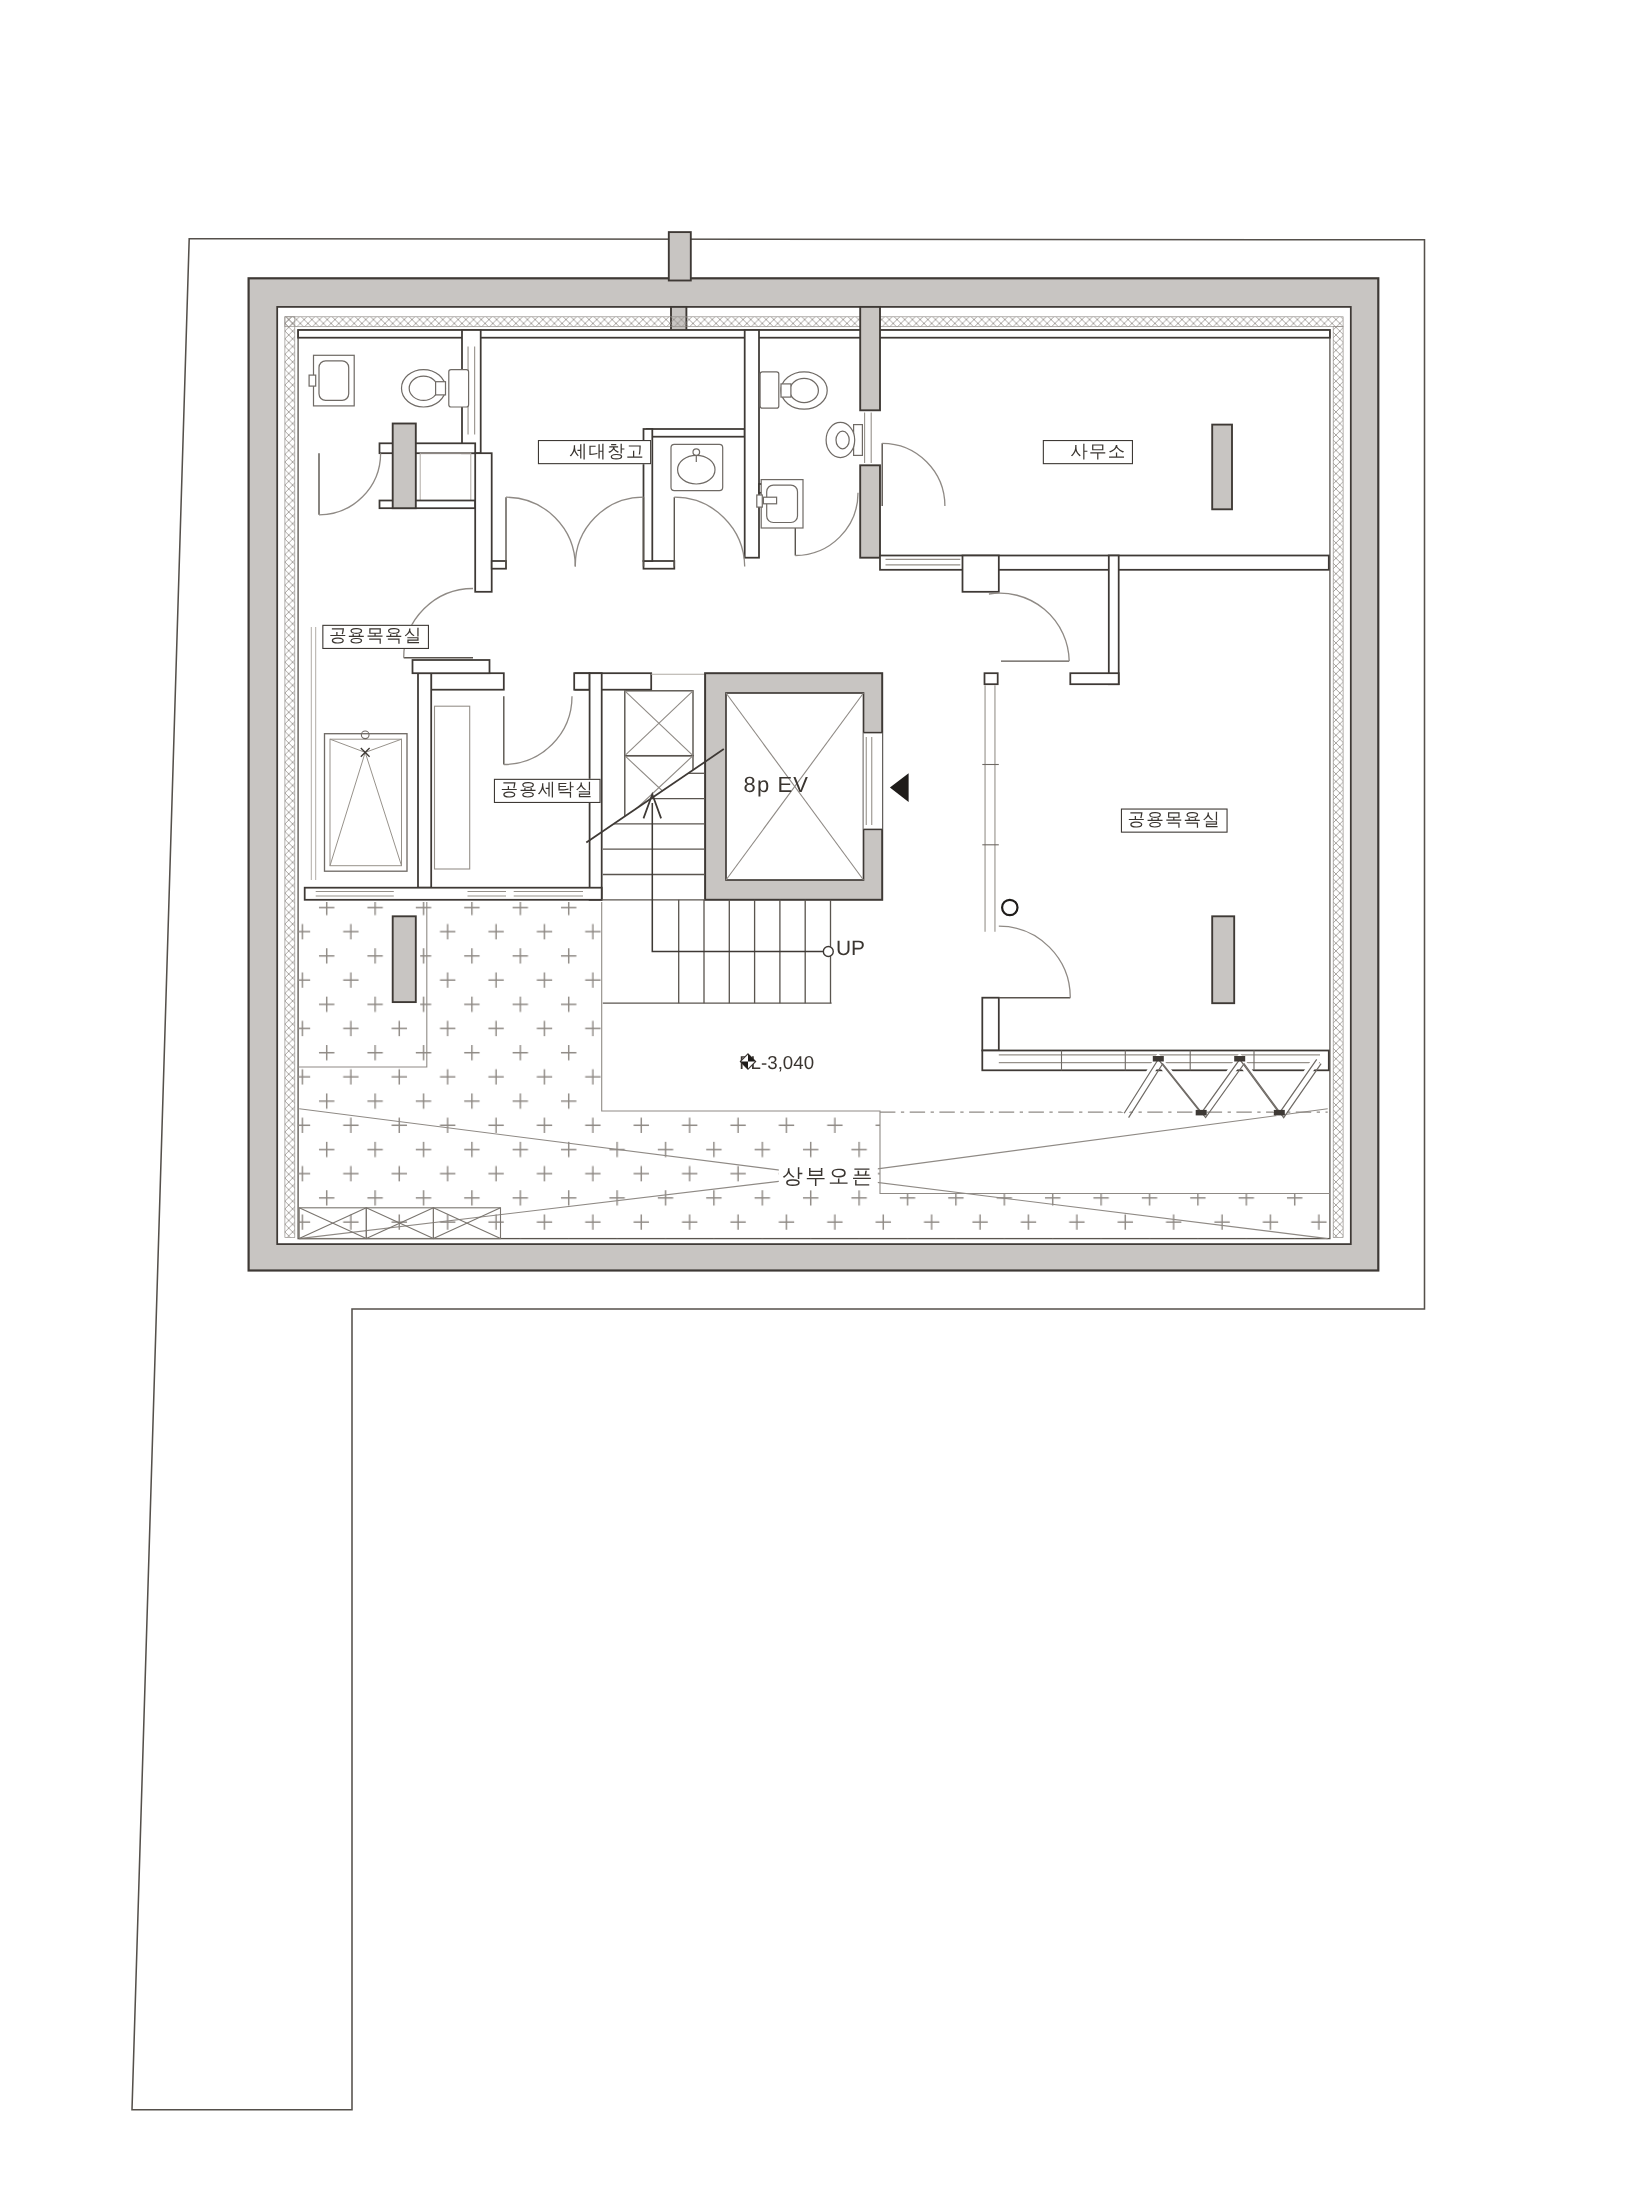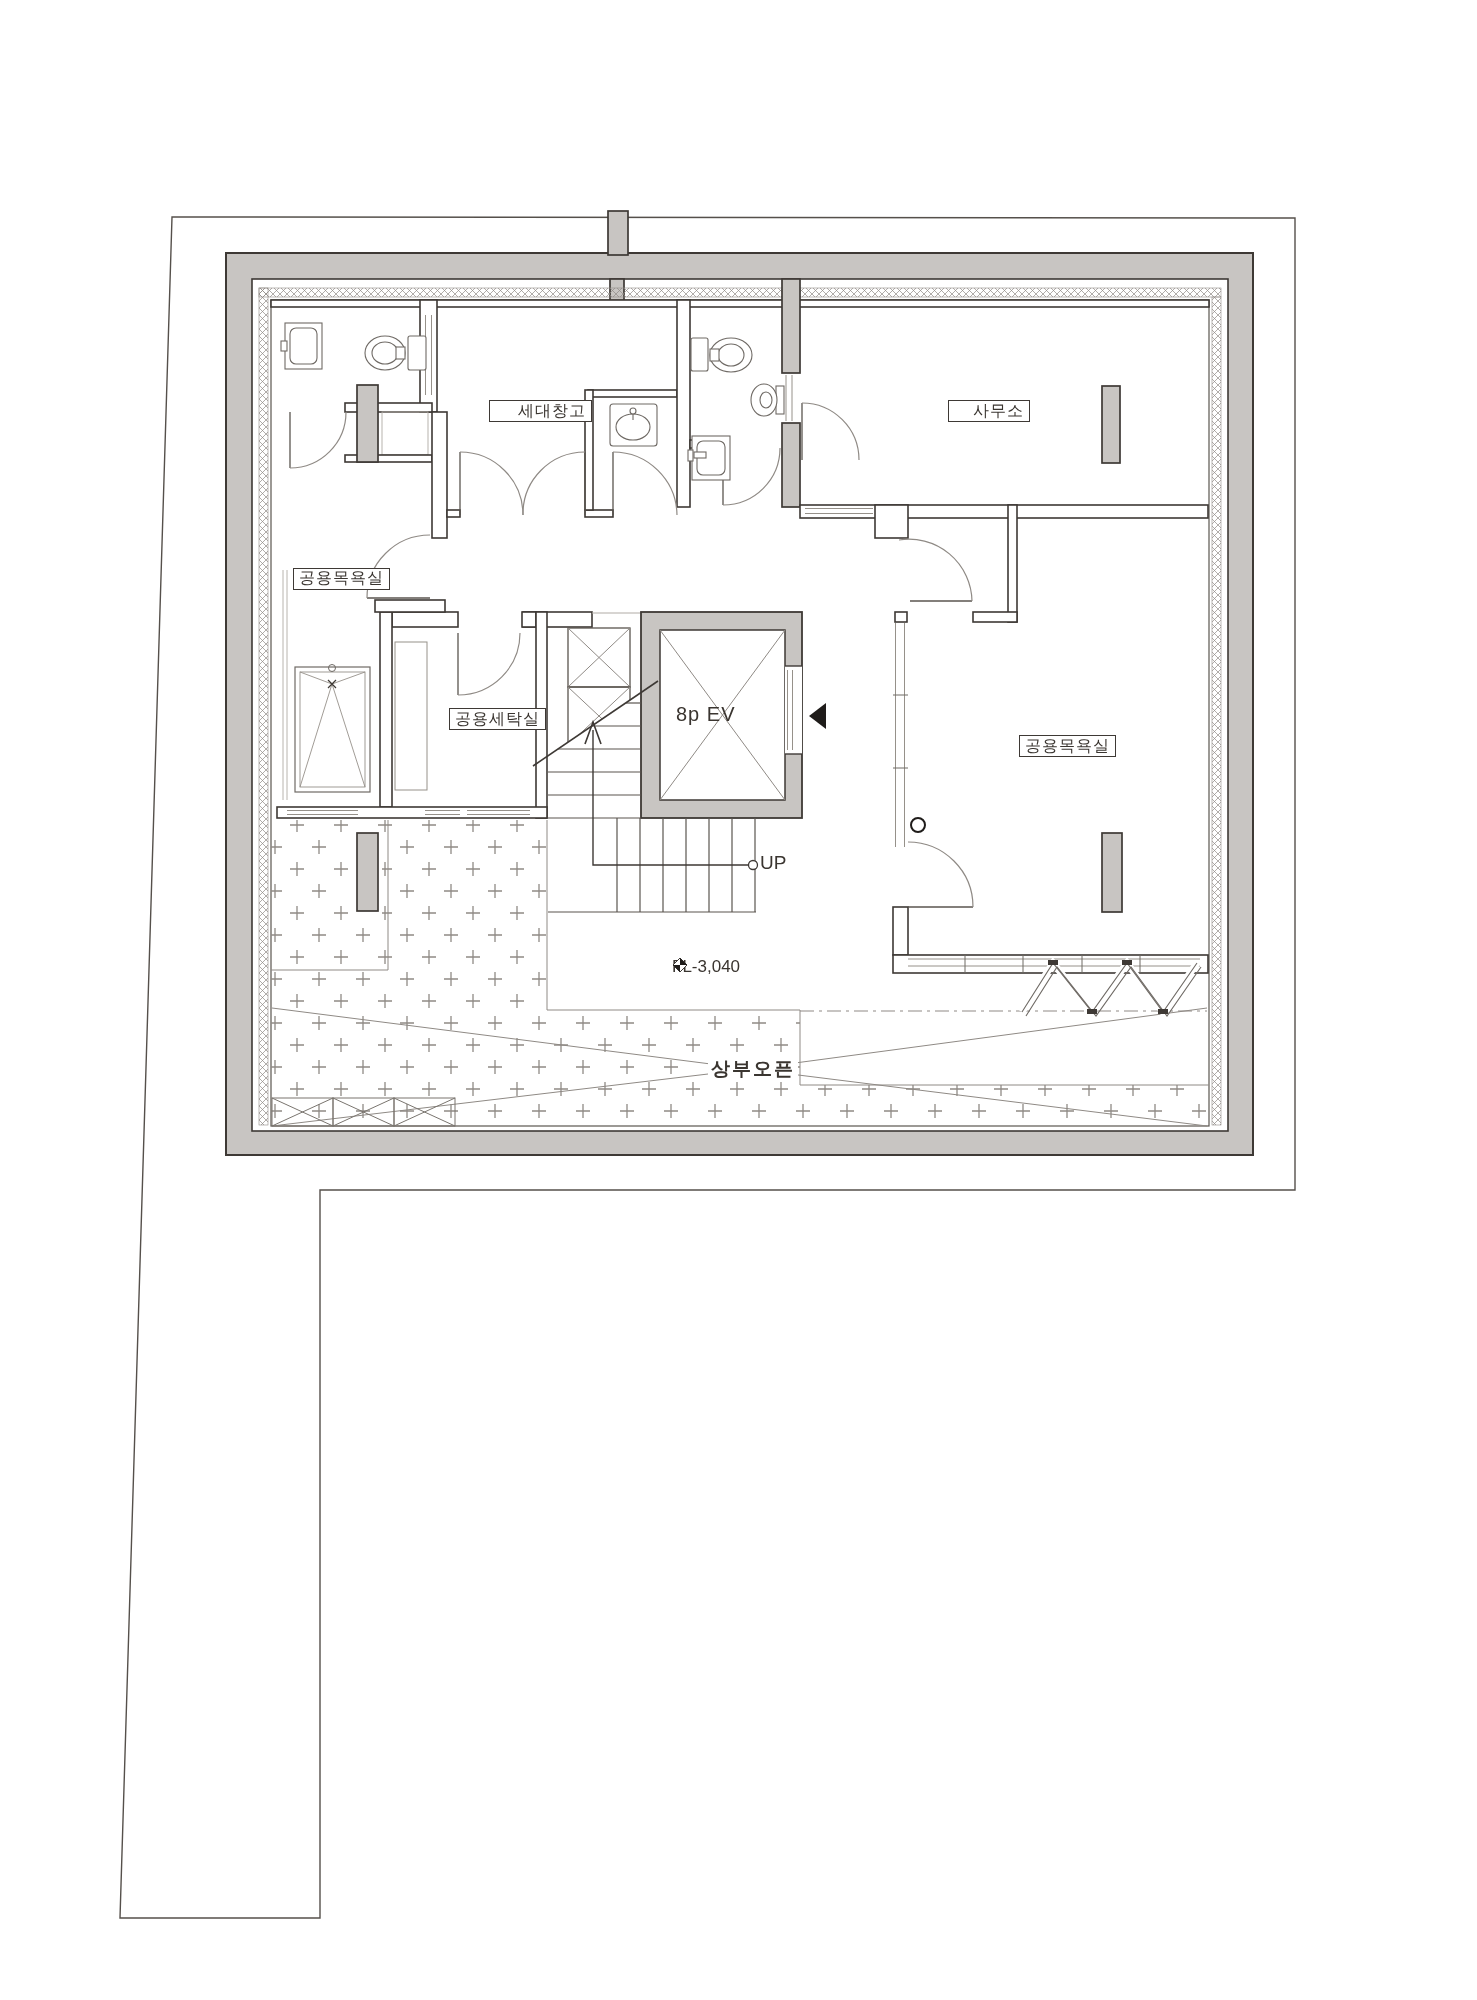--- a/index.html
+++ b/index.html
@@ -9,21 +9,21 @@
   .ln{fill:none;stroke-linecap:butt;}
   .wall{fill:#ffffff;stroke:#3e3935;stroke-width:1.6;}
   .gray{fill:#c8c5c2;stroke:#3e3935;stroke-width:1.7;}
   .fix{fill:#ffffff;stroke:#6f6a65;stroke-width:1.1;}
   .rlabel{position:absolute;font-size:16px;line-height:1.15;background:#fff;
           border:1.5px solid #3e3935;padding:1px 5px;letter-spacing:1px;white-space:nowrap;}
   .plain{position:absolute;background:#fff;white-space:nowrap;}
   #lbl-ev{font-size:20px;letter-spacing:1px;background:transparent;}
   #lbl-up{font-size:19px;text-align:right;}
   #lbl-fl{font-size:17px;display:flex;align-items:center;gap:3px;background:transparent;}
-  #lbl-open{font-size:19px;letter-spacing:2px;padding:0 3px;font-weight:bold;}
+  #lbl-open{font-size:19px;letter-spacing:2px;padding:0 3px;}
 </style>
 </head>
 <body>
 
 <div id="canvas">
 <svg width="1477" height="2000" viewBox="0 0 1477 2000">
   <defs>
     <pattern id="plus" width="44" height="44" patternUnits="userSpaceOnUse">
       <path d="M11,4 V18 M4,11 H18 M33,26 V40 M26,33 H40" stroke="#8f8a85" stroke-width="1.3" fill="none"></path>
     </pattern>

